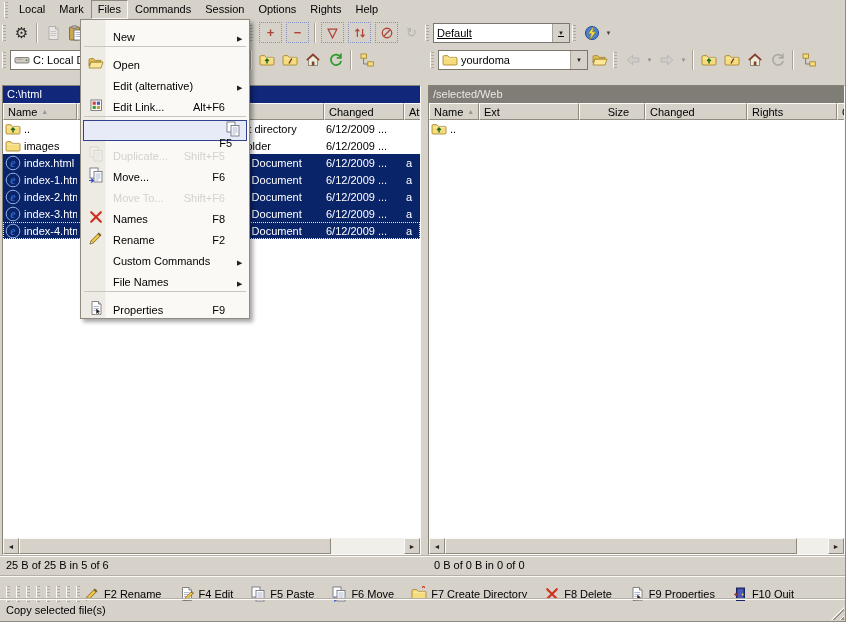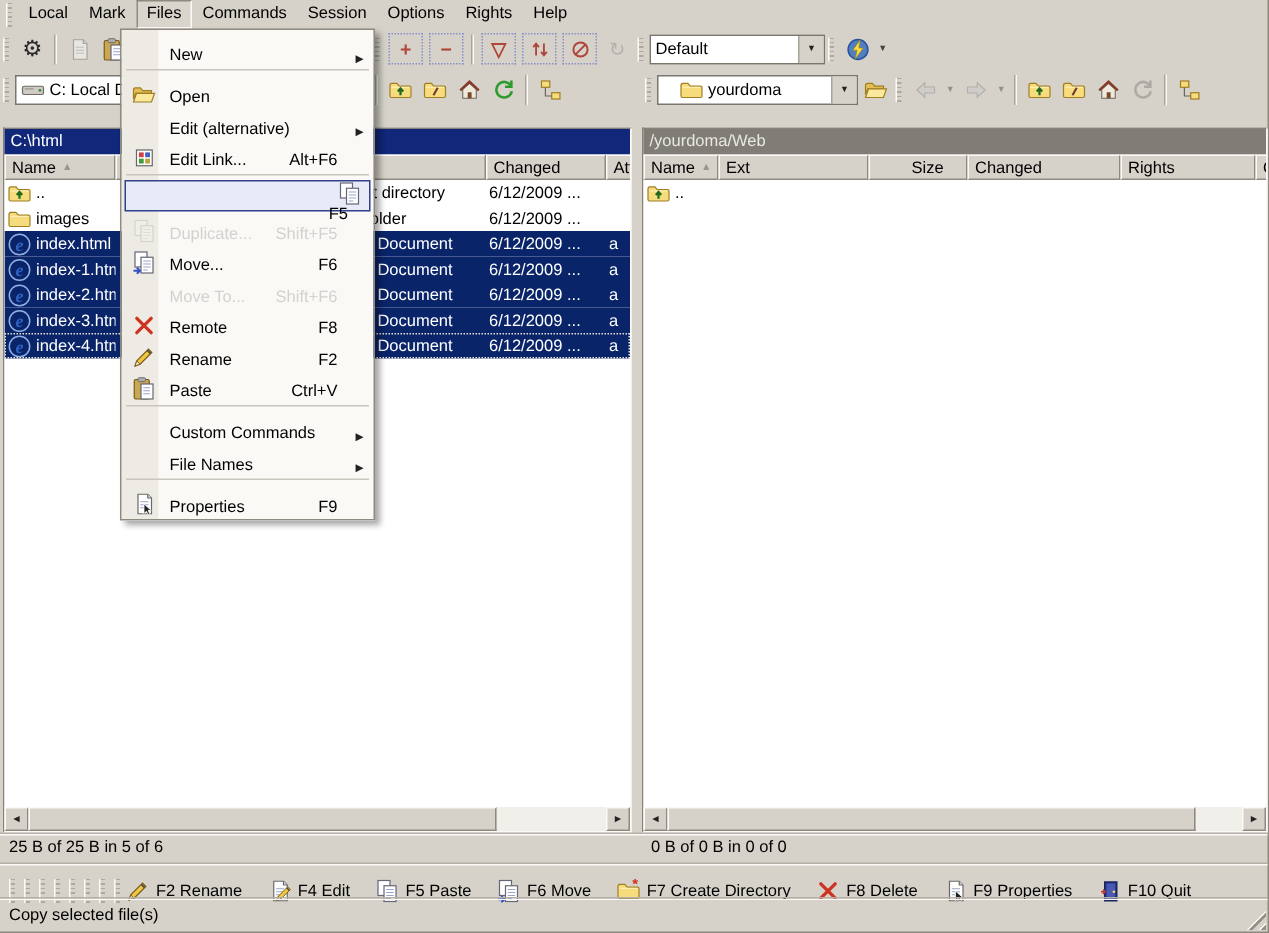--- a/index.html
+++ b/index.html
@@ -256,21 +256,21 @@
         <span>
           <svg class="ic14">
             <use href="#sy-noslash"></use>
           </svg>
         </span>
       </span>
     <span class="tbtn dis">
         <span class="glyph gray">↻</span>
       </span>
     <span class="grip"></span>
-    <span class="combo" style="width:117px;">
+    <span class="combo" style="width:137px;text-decoration:underline;">
       <span class="cfield">
           <span>Default</span>
         </span>
       <span class="cbtn">
           <span>▼</span>
         </span>
     </span>
     <span class="grip"></span>
     <span class="tbtn">
         <span>
@@ -361,21 +361,21 @@
         <span>
           <svg class="ic">
             <use href="#sy-tree"></use>
           </svg>
         </span>
       </span>
   </div>
 
   <div class="tb tb2" style="left:428px;width:418px;">
     <span class="grip"></span>
-    <span class="combo" style="width:134px;padding-left:11px;">
+    <span class="combo" style="width:150px;">
       <span class="cfield">
           <span>
             <svg class="ic">
               <use href="#sy-folder"></use>
             </svg>
           </span>
           <span>yourdoma</span>
         </span>
       <span class="cbtn">
           <span>▼</span>
@@ -598,21 +598,21 @@
           </span>
         <span class="sthumb" style="width:312px;"></span>
         <span style="flex:1;"></span>
         <span class="sbtn">
             <span>►</span>
           </span>
       </div>
     </div>
 
     <div class="panel rp">
-      <div class="ptitle">/yourdoma/Web</div>
+      <div class="ptitle">/selected/Web</div>
       <div class="phead">
 
       <span class="hcell" style="width: 50px;">
             <span>Name</span>
             <span class="sortarrow shown">▲</span>
           </span>
           <span class="hcell" style="width: 100px;">
             <span>Ext</span>
             <span class="sortarrow">▲</span>
           </span>
@@ -830,46 +830,36 @@
         <span class="mi-sc">Shift+F6</span>
         <span class="mi-sub">▶</span>
       </div>
 
       <div class="mi">
         <span class="mi-ic">
           <svg class="ic">
             <use href="#sy-x"></use>
           </svg>
         </span>
-        <span class="mi-label">Remote</span>
+        <span class="mi-label">Names</span>
         <span class="mi-sc">F8</span>
         <span class="mi-sub">▶</span>
       </div>
 
       <div class="mi">
         <span class="mi-ic">
           <svg class="ic">
             <use href="#sy-pencil"></use>
           </svg>
         </span>
         <span class="mi-label">Rename</span>
         <span class="mi-sc">F2</span>
         <span class="mi-sub">▶</span>
       </div>
 
-      <div class="mi sepAfter">
-        <span class="mi-ic">
-          <svg class="ic">
-            <use href="#sy-paste"></use>
-          </svg>
-        </span>
-        <span class="mi-label">Paste</span>
-        <span class="mi-sc">Ctrl+V</span>
-        <span class="mi-sub">▶</span>
-      </div>
 
       <div class="mi">
         <span class="mi-ic"></span>
         <span class="mi-label">Custom Commands</span>
         <span class="mi-sc"></span>
         <span class="mi-sub shown">▶</span>
       </div>
 
       <div class="mi sepAfter">
         <span class="mi-ic"></span>

